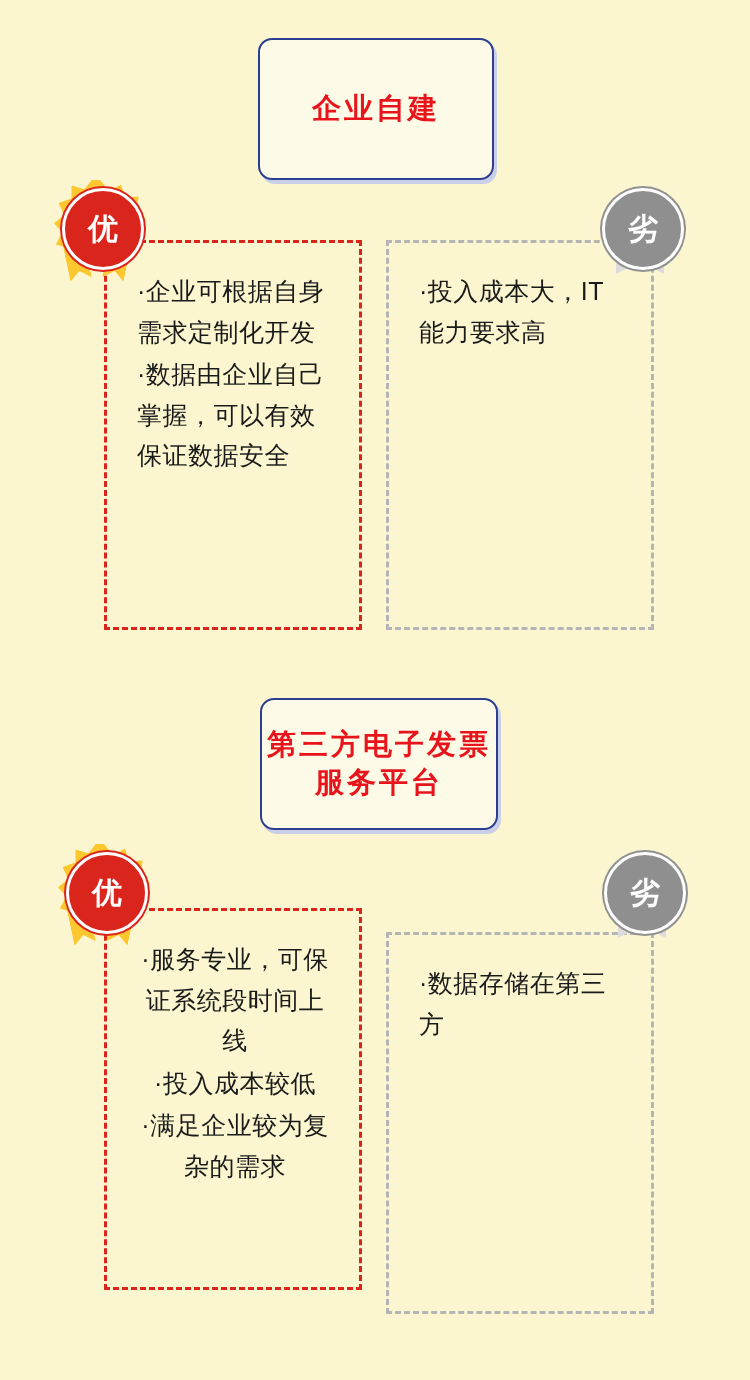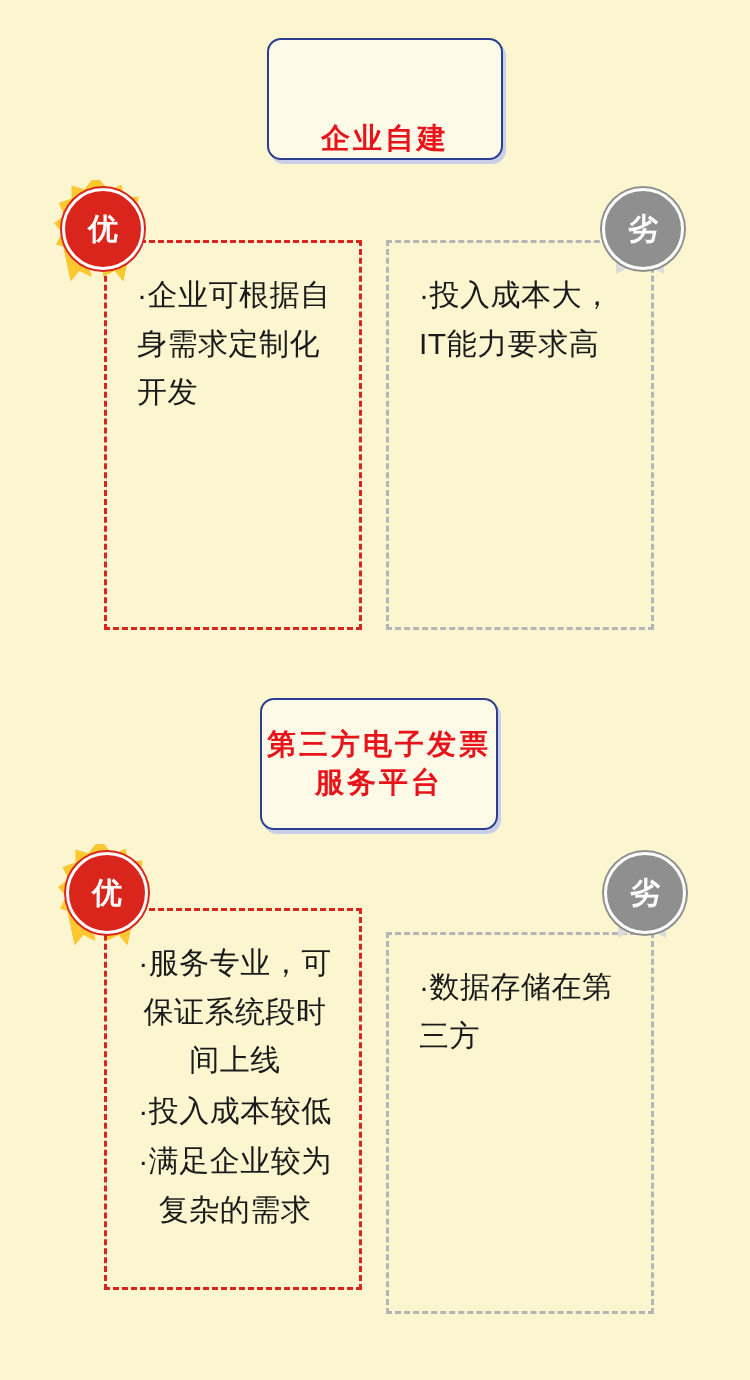--- a/index.html
+++ b/index.html
@@ -49,21 +49,21 @@
     padding: 28px 26px 18px 30px;
   }
   .box.pros {
     border: 3px dashed #d9251c;
   }
   .box.cons {
     border: 3px dashed #b5b5b5;
   }
   .box p {
     margin: 0 0 2px 0;
-    font-size: 30px;
+    font-size: 25px;
     line-height: 1.62;
     color: #1a1a1a;
     letter-spacing: 0.5px;
   }
 
   
   .badge {
     position: absolute;
     width: 86px;
     height: 86px;
@@ -140,26 +140,27 @@
     background: #dcdcdc;
     clip-path: polygon(0 0, 100% 0, 100% 100%, 50% 74%, 0 100%);
     z-index: 1;
   }
 </style>
 </head>
 <body>
 
 <div class="page">
 
-  <div class="title-card" style="left:267px; top:38px; width:236px; height:122px;align-items:flex-end;">
+  <div class="title-card" style="left:258px; top:38px; width:236px; height:142px;">
     <div class="title-text">企业自建</div>
   </div>
 
   <div class="box pros" style="left:104px; top:240px; width:258px; height:390px;">
     <p>·企业可根据自身需求定制化开发</p>
+    <p>·数据由企业自己掌握，可以有效保证数据安全</p>
   </div>
 
   <div class="badge good" style="left:62px; top:188px;">
     <div class="tail-l"></div>
     <div class="tail-r"></div>
     <div class="burst"></div>
     <div class="disc">优</div>
   </div>
 
   <div class="box cons" style="left:386px; top:240px; width:268px; height:390px;">

